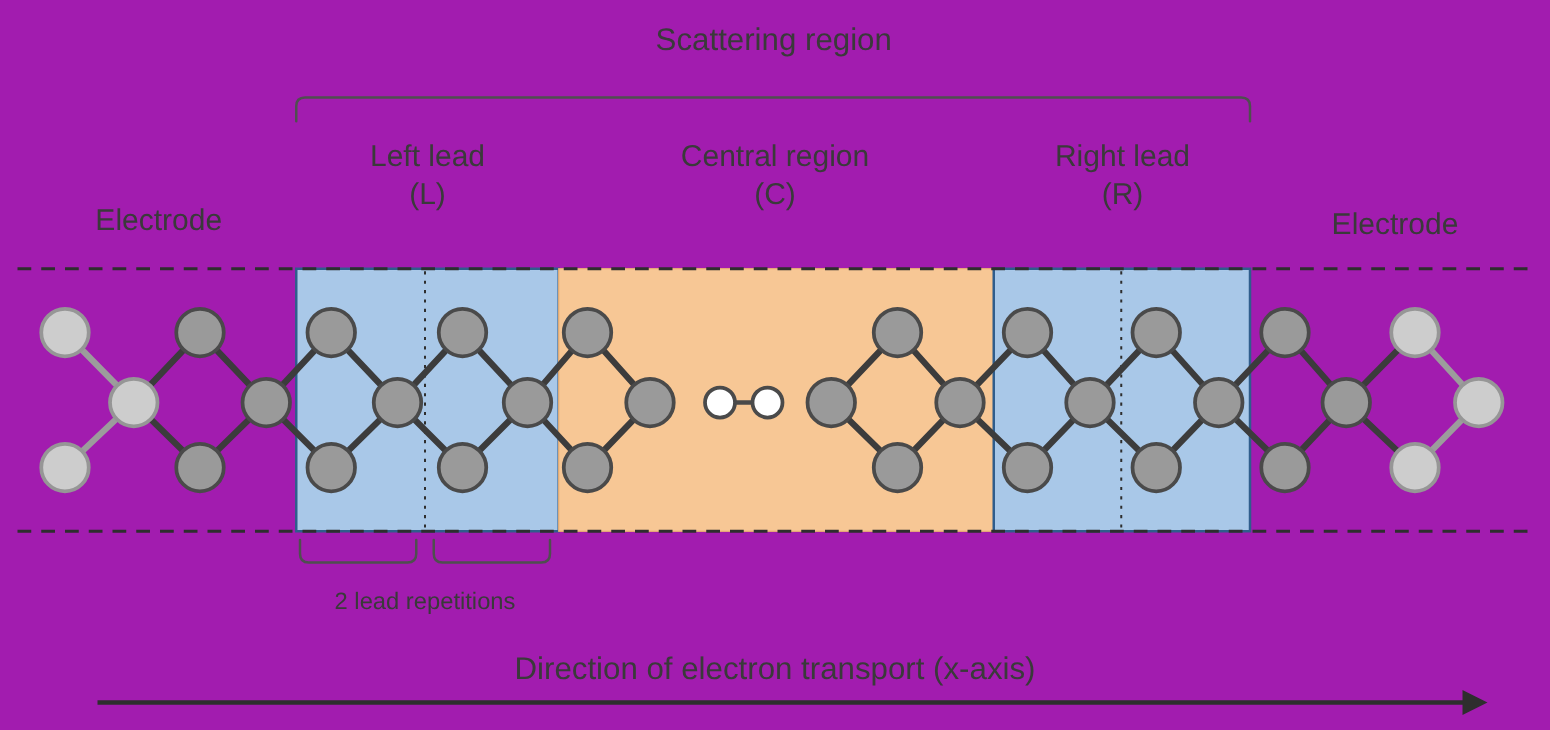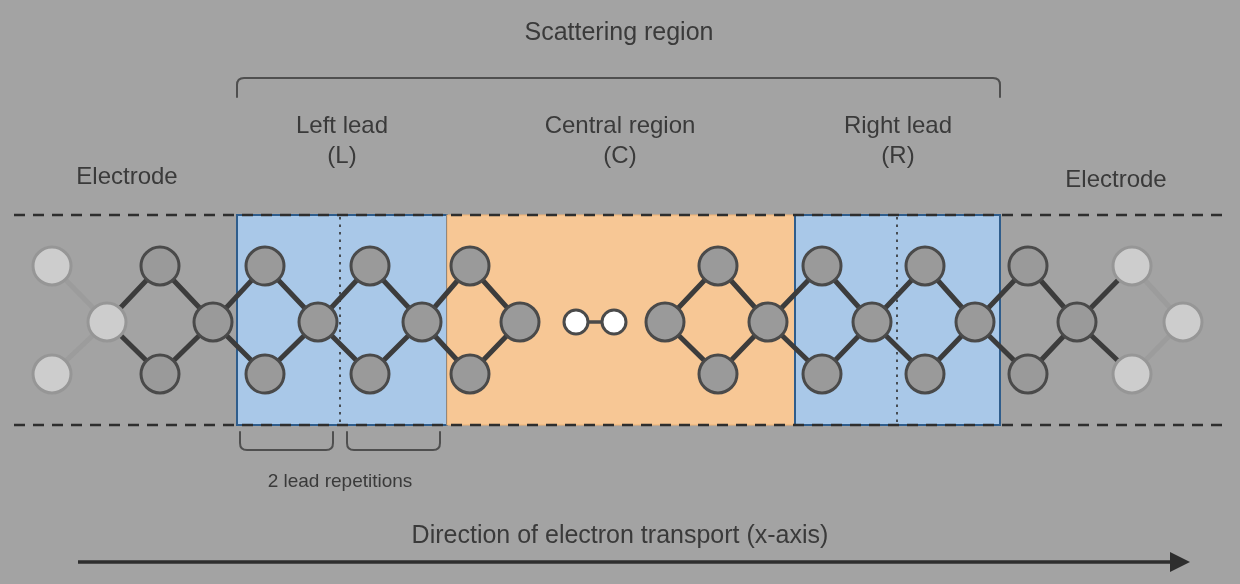--- a/index.html
+++ b/index.html
@@ -1,20 +1,20 @@
 <!DOCTYPE html>
 <html><head>
 <meta charset="utf-8">
 <style>
   html, body { margin: 0; padding: 0; background: #ffffff; }
   .canvas {
     position: relative;
     width: 1240px;
     height: 584px;
-    background: #a3a3a3;
+    background: #a21caf;
     font-family: "Liberation Sans", "DejaVu Sans", sans-serif;
   }
   svg { display: block; }
   svg text {
     font-family: "Liberation Sans", "DejaVu Sans", sans-serif;
     fill: #3a3a3a;
   }
   .label-lg  { font-size: 25px; }
   .label-md  { font-size: 24px; }
   .label-sm  { font-size: 19px; }

